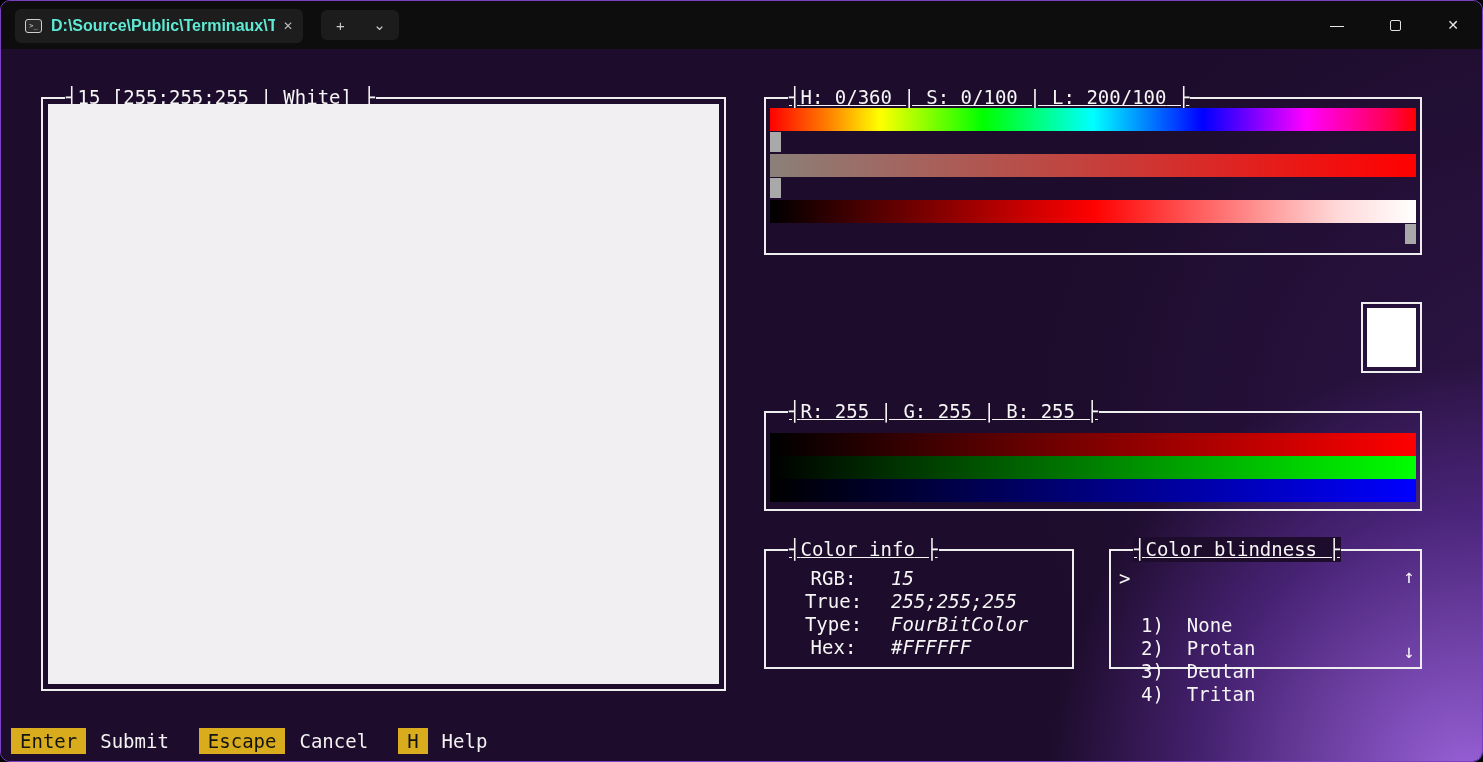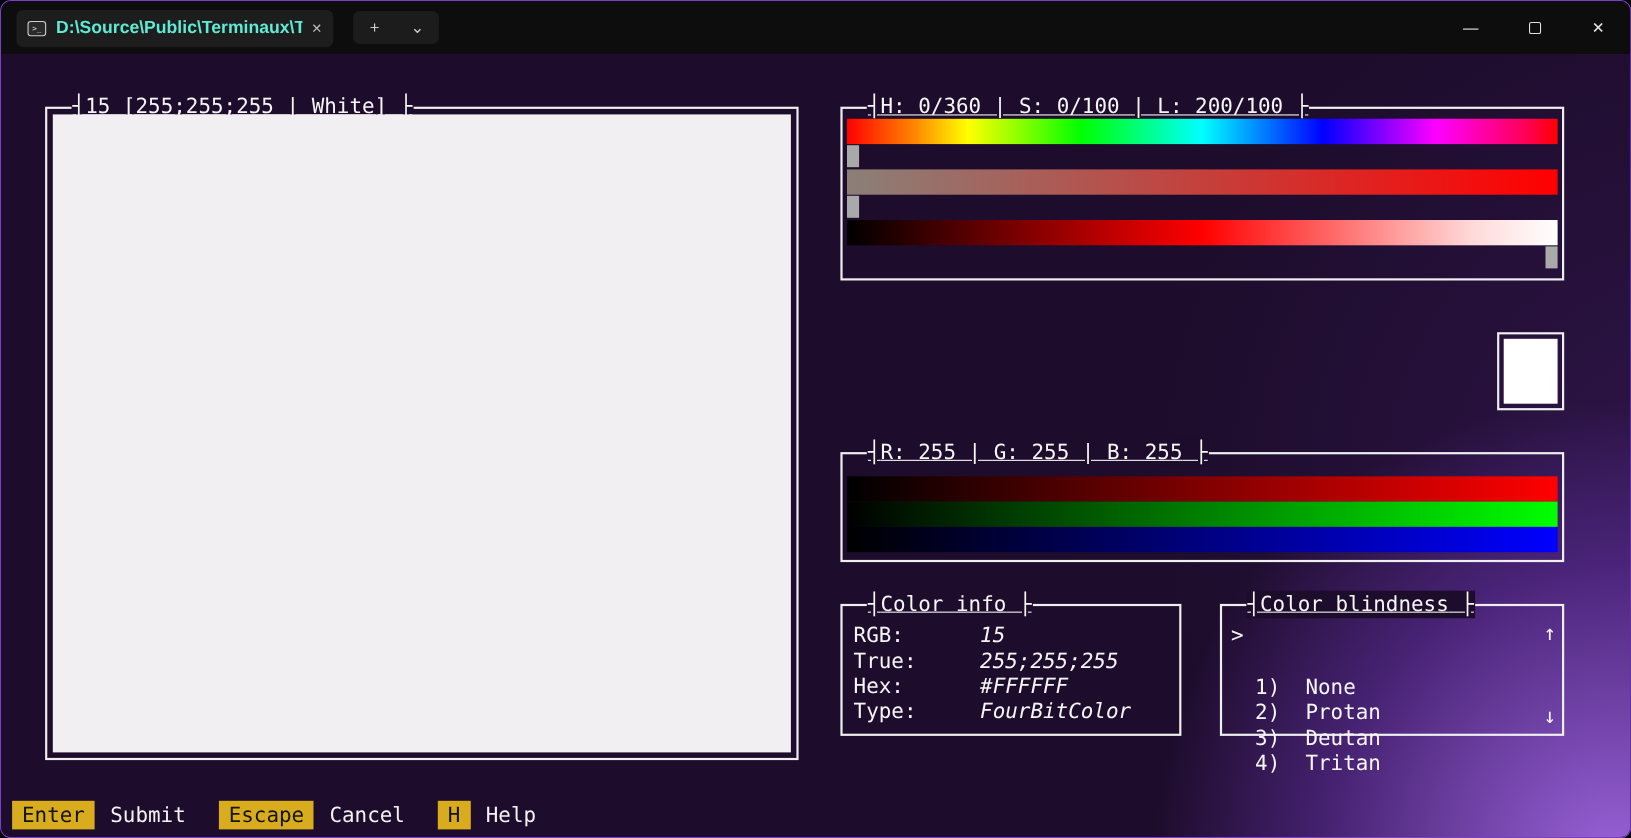--- a/index.html
+++ b/index.html
@@ -86,21 +86,21 @@
   
   .rgb-box { left:763px; top:362px; width:658px; height:100px; }
   .red-bar   { top:20px; background:linear-gradient(to right,#000000,#ff0000); }
   .green-bar { top:43px; background:linear-gradient(to right,#000000,#00ff00); }
   .blue-bar  { top:66px; background:linear-gradient(to right,#000000,#0000ff); }
 
   
   .info-box { left:763px; top:500px; width:310px; height:120px; }
   .info-rows { position:absolute; top:16px; left:10px; right:6px; }
   .info-row { display:flex; height:23px; line-height:23px; }
-  .info-label { width:115px; flex:none; }
+  .info-label { width:115px; flex:none;text-align:center; }
   .info-value { white-space:pre;font-style:italic; }
 
   
   .blind-box { left:1108px; top:500px; width:313px; height:120px; }
   .blind-rows { position:absolute; top:16px; left:8px; right:24px; }
   .blind-row { display:flex; height:23px; line-height:23px; }
   .blind-marker { width:22px; flex:none; }
   .blind-text { white-space:pre;margin-top:47px; }
   .scroll-arrow { position:absolute; right:1px; width:20px; text-align:center; line-height:23px; }
   .scroll-up { top:14px; }
@@ -169,26 +169,26 @@
       <div class="info-rows">
         <div class="info-row">
           <span class="info-label">RGB:</span>
           <span class="info-value">15</span>
         </div>
         <div class="info-row">
           <span class="info-label">True:</span>
           <span class="info-value">255;255;255</span>
         </div>
         <div class="info-row">
+          <span class="info-label">Type:</span>
+          <span class="info-value">FourBitColor</span>
+        </div>
+        <div class="info-row">
           <span class="info-label">Hex:</span>
           <span class="info-value">#FFFFFF</span>
-        </div>
-        <div class="info-row">
-          <span class="info-label">Type:</span>
-          <span class="info-value">FourBitColor</span>
         </div>
       </div>
     </div>
 
     <div class="tui-box blind-box">
       <span class="tui-title">Color blindness</span>
       <div class="blind-rows">
         <div class="blind-row">
           <span class="blind-marker">&gt;</span>
           <span class="blind-text">1)  None</span>

